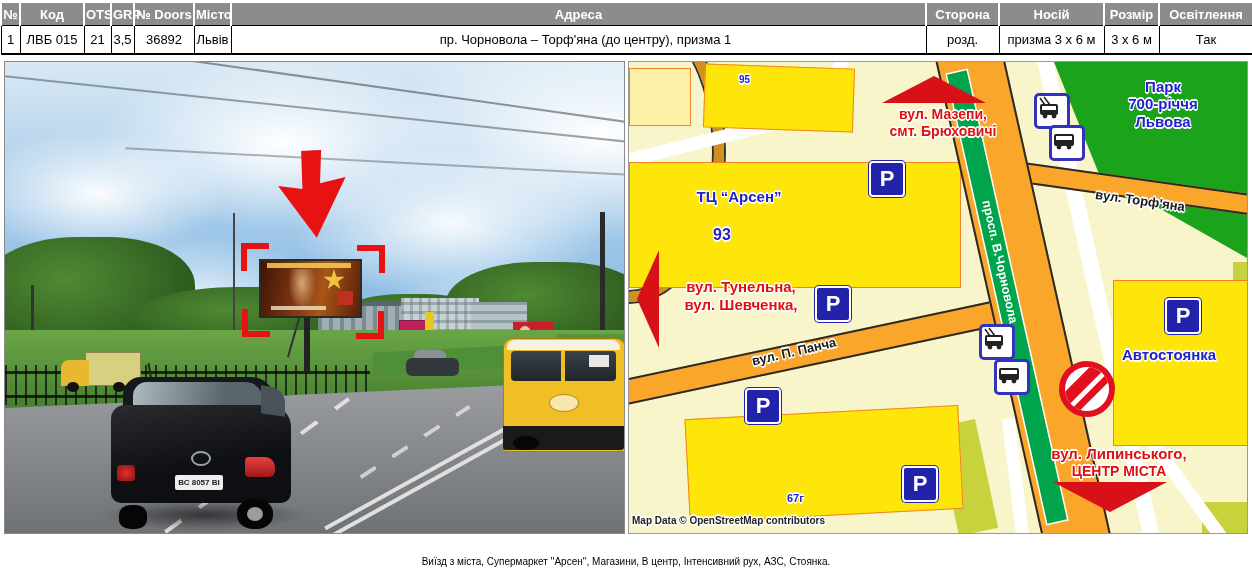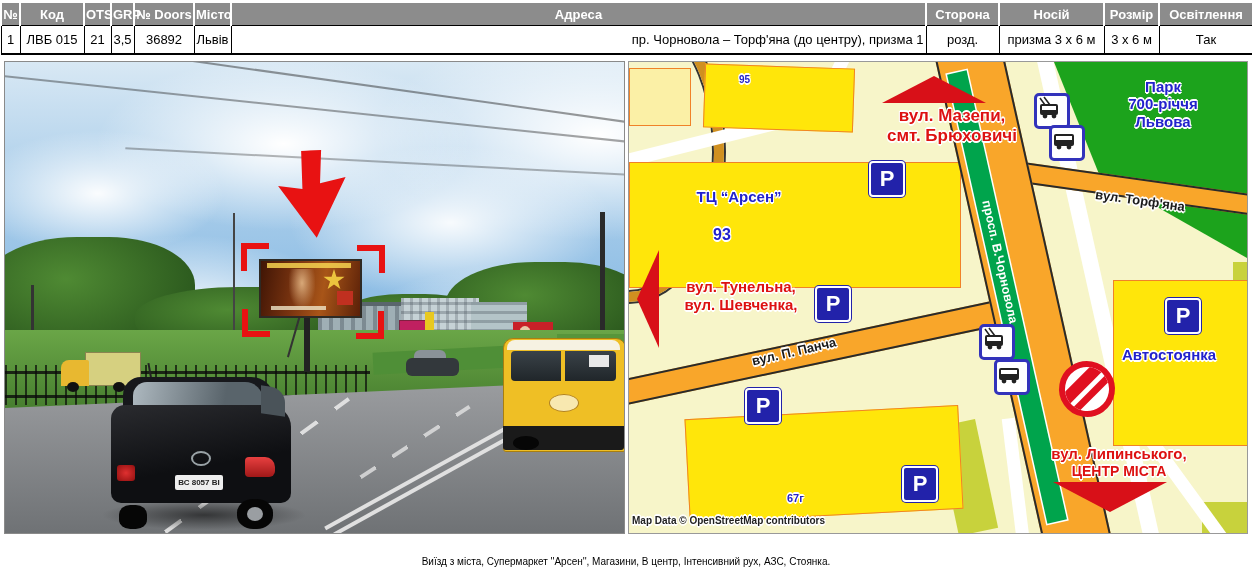--- a/index.html
+++ b/index.html
@@ -4,21 +4,21 @@
 <style>
   html,body{margin:0;padding:0;background:#fff;}
   body{font-family:"Liberation Sans",sans-serif;}
   .page{position:relative;width:1252px;height:588px;background:#fff;overflow:hidden;}
   
   table.info{width:1252px;border-collapse:collapse;table-layout:fixed;margin-top:1px;}
   table.info th{background:#8c8c8c;color:#fff;font-size:13px;font-weight:bold;
     border:2px solid #fff;border-bottom:1px solid #000;padding:2px 1px;height:18px;}
   table.info td{background:#fff;color:#000;font-size:13px;border:1px solid #000;
     border-bottom:2px solid #000;padding:4px 2px;height:19px;text-align:center;white-space:nowrap;overflow:hidden;}
-  table.info td.addr{text-align:right;padding-left:16px;}
+  table.info td.addr{text-align:center;padding-left:16px;}
   
   .media{display:flex;gap:3px;margin:6px 4px 0 4px;}
   .photo{position:relative;width:619px;height:471px;border:1px solid #8a8a8a;overflow:hidden;background:#9cc4e8;}
   .map{position:relative;width:618px;height:471px;border:1px solid #999;overflow:hidden;background:#F7F5C9;}
   .abs{position:absolute;}
   
   .bldg{position:absolute;background:#FFE60A;border:1px solid #F08228;}
   .bldg-pale{position:absolute;background:#FBF0A6;border:1px solid #F08228;}
   .wroad{position:absolute;background:#FFFFFF;}
   .oroad-h{position:absolute;background:#F9A62A;border-top:2px solid #2a2a2a;border-bottom:2px solid #2a2a2a;}
@@ -285,21 +285,21 @@
 
       <div class="abs" style="left:430px;top:299px;width:44px;height:44px;background:#fff;border:6px solid #E01020;border-radius:50%;overflow:hidden;transform:rotate(10deg);">
         <div class="abs" style="left:6px;top:-8px;width:12px;height:62px;background:#E01020;transform:rotate(35deg);"></div>
         <div class="abs" style="left:26px;top:-8px;width:7px;height:62px;background:#E01020;transform:rotate(35deg);"></div>
       </div>
 
       <div class="tri-up" style="left:253px;top:14px;"></div>
       <div class="tri-left" style="left:8px;top:188px;"></div>
       <div class="tri-down" style="left:424px;top:420px;"></div>
 
-      <div class="redtxt halo" style="left:193px;top:44px;width:260px;font-size:17px;">
+      <div class="redtxt halo" style="left:184px;top:44px;width:260px;font-size:14px;">
         <div>вул. Мазепи,</div>
         <div>смт. Брюховичі</div>
       </div>
       <div class="redtxt halo" style="left:22px;top:216px;width:180px;font-size:15px;">
         <div>вул. Тунельна,</div>
         <div>вул. Шевченка,</div>
       </div>
       <div class="redtxt halo" style="left:385px;top:383px;width:210px;">
         <div style="font-size:15px;">вул. Липинського,</div>
         <div style="font-size:14px;">ЦЕНТР МІСТА</div>

